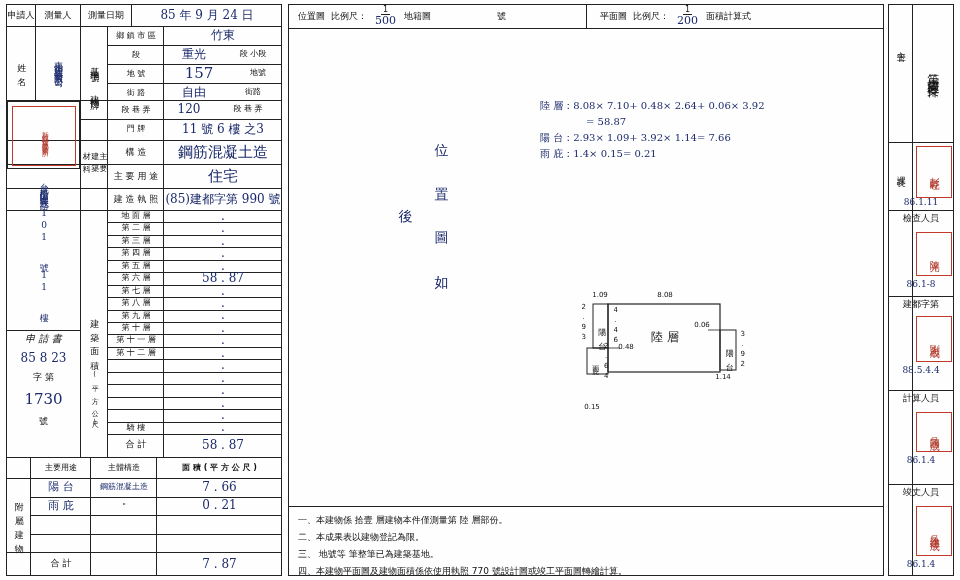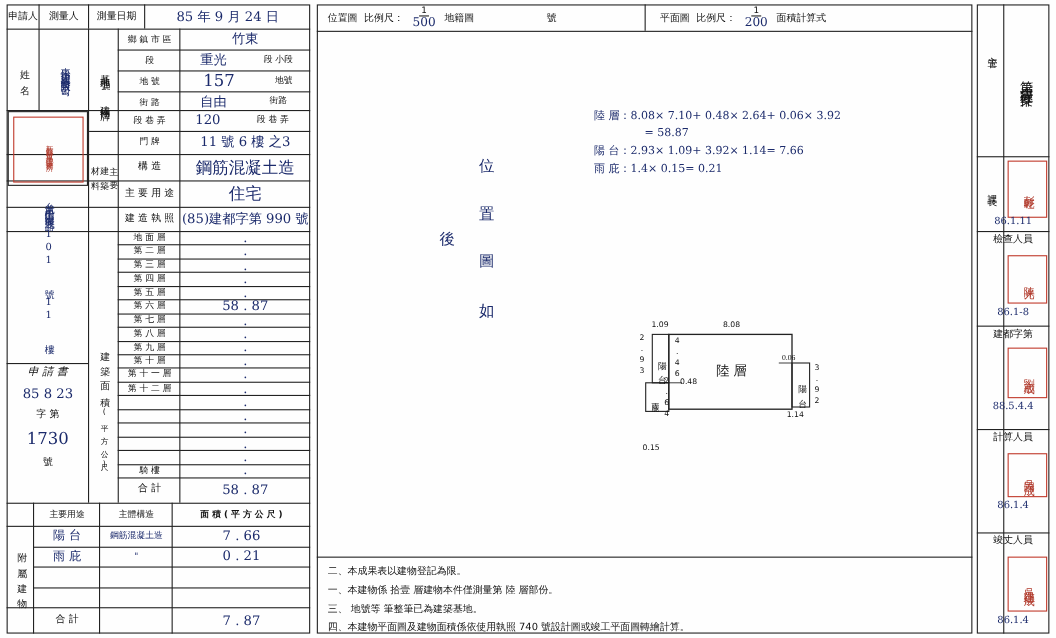--- a/index.html
+++ b/index.html
@@ -261,31 +261,31 @@
     <div class="lbl vert" style="left:19px;top:22px;width:14px;height:34px;font-size:8px;">陽 台</div>
     <div class="lbl vert" style="left:147px;top:44px;width:13px;height:32px;font-size:8px;">陽 台</div>
     <div class="lbl vert" style="left:13px;top:60px;width:13px;height:24px;font-size:7px;">雨庇</div>
     <div class="lbl xs" style="left:12px;top:0px;width:26px;height:12px;">1.09</div>
     <div class="lbl xs" style="left:70px;top:0px;width:40px;height:12px;">8.08</div>
     <div class="lbl vert xs" style="left:2px;top:16px;width:12px;height:34px;">2.93</div>
     <div class="lbl vert xs" style="left:34px;top:20px;width:12px;height:32px;">4.46</div>
     <div class="lbl xs" style="left:40px;top:52px;width:22px;height:11px;">0.48</div>
     <div class="lbl vert xs" style="left:25px;top:60px;width:11px;height:24px;">2.64</div>
     <div class="lbl xs" style="left:6px;top:84px;width:22px;height:11px;margin-top:28px;">0.15</div>
-    <div class="lbl xs" style="left:131px;top:30px;width:22px;height:11px;font-family:Liberation Serif, serif;">0.06</div>
+    <div class="lbl xs" style="left:116px;top:30px;width:22px;height:11px;">0.06</div>
     <div class="lbl vert xs" style="left:161px;top:44px;width:12px;height:32px;">3.92</div>
     <div class="lbl xs" style="left:136px;top:82px;width:24px;height:11px;">1.14</div>
   </div>
 
   <div class="rowline" style="left:288px;top:506px;width:596px;"></div>
   <div style="position:absolute;left:298px;top:512px;width:576px;font-size:9px;line-height:17px;">
+    <div>一、本建物係 拾壹 層建物本件僅測量第 陸 層部份。</div>
     <div>二、本成果表以建物登記為限。</div>
-    <div>一、本建物係 拾壹 層建物本件僅測量第 陸 層部份。</div>
     <div>三、            地號等    筆整筆已為建築基地。</div>
-    <div>四、本建物平面圖及建物面積係依使用執照 740 號設計圖或竣工平面圖轉繪計算。</div>
+    <div>四、本建物平面圖及建物面積係依使用執照 770 號設計圖或竣工平面圖轉繪計算。</div>
   </div>
 
   <div class="bx" style="left:888px;top:4px;width:66px;height:572px;"></div>
   <div class="colline" style="left:912px;top:4px;height:572px;"></div>
   <div class="lbl vert" style="left:889px;top:6px;width:23px;height:80px;font-size:9px;">主管</div>
   <div class="lbl vert" style="left:913px;top:6px;width:40px;height:130px;font-size:12px;">第二層決行案件</div>
 
   <div class="rowline" style="left:888px;top:142px;width:66px;"></div>
   <div class="stamp" style="left:916px;top:146px;width:36px;height:52px;">
     <span class="vert" style="font-size:10px;">彭乾旺</span>

